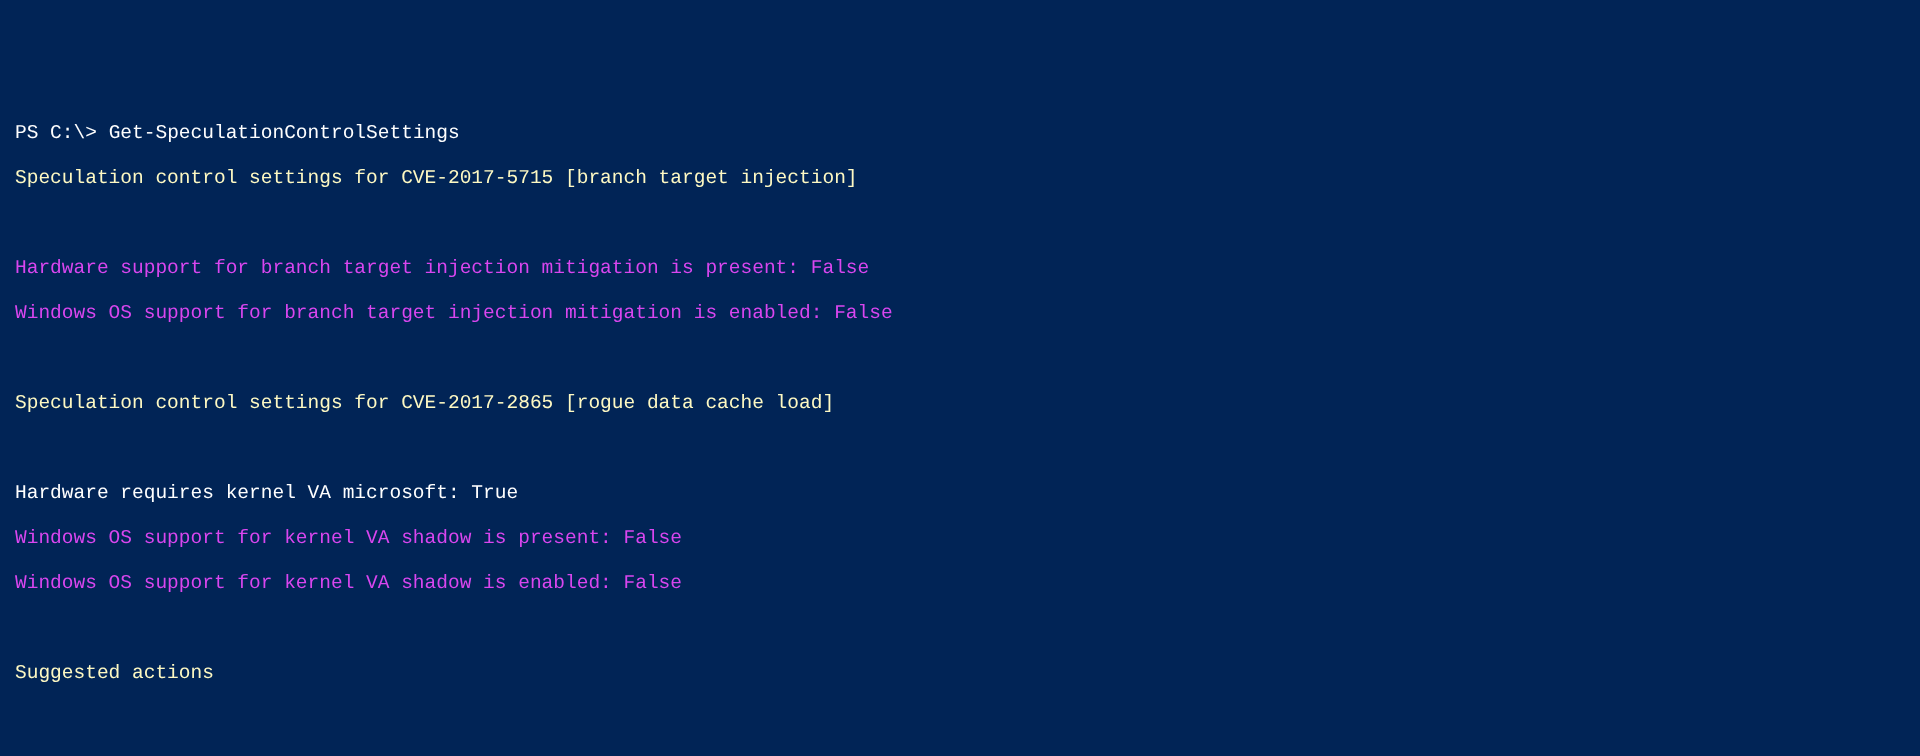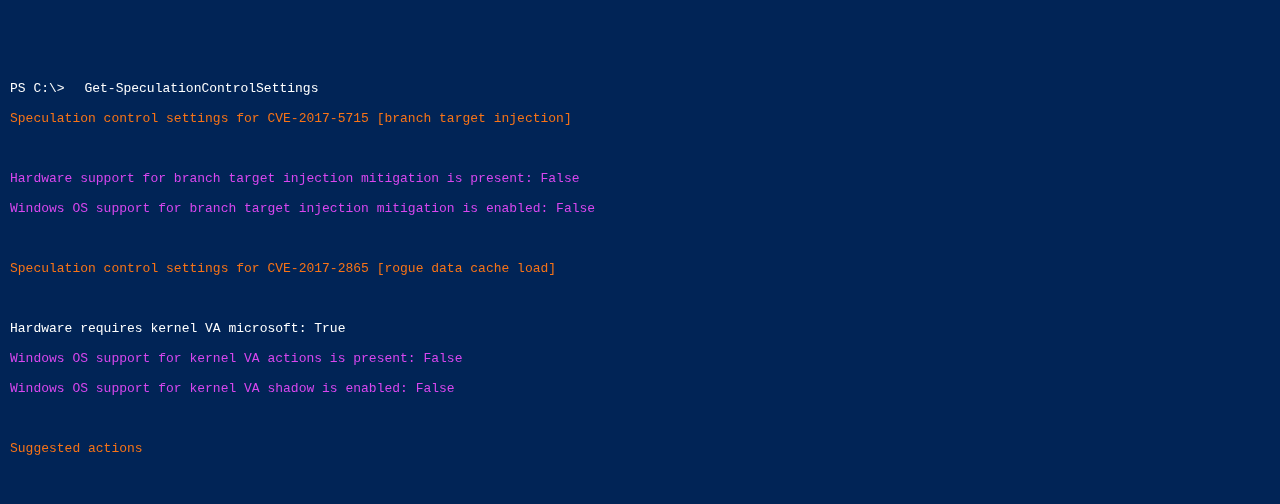--- a/index.html
+++ b/index.html
@@ -13,41 +13,41 @@
       font-family: 'Consolas', 'Courier New', monospace;
       font-size: 13px;
       line-height: 15px;
       padding: 6px 10px;
       width: 1280px;
       height: 504px;
       overflow: hidden;
       white-space: pre;
     }
     .white { color: #ffffff; }
-    .cyan { color: #f97316; }
+    .cyan { color: #fef9c3; }
     .red { color: #d946ef; }
-    .line { display: block; gap: 12px; }
+    .line { display: block; }
     .prompt-line { display: flex; }
   </style>
 </head>
 <body>
 
 
 
 <div>
 <span class="line prompt-line white"><span>PS C:\&gt; </span><span>Get-SpeculationControlSettings</span></span>
 <span class="line cyan">Speculation control settings for CVE-2017-5715 [branch target injection]</span>
 <span class="line">&nbsp;</span>
 <span class="line red">Hardware support for branch target injection mitigation is present: False</span>
 <span class="line red">Windows OS support for branch target injection mitigation is enabled: False</span>
 <span class="line">&nbsp;</span>
 <span class="line cyan">Speculation control settings for CVE-2017-2865 [rogue data cache load]</span>
 <span class="line">&nbsp;</span>
 <span class="line white">Hardware requires kernel VA microsoft: True</span>
-<span class="line red">Windows OS support for kernel VA actions is present: False</span>
+<span class="line red">Windows OS support for kernel VA shadow is present: False</span>
 <span class="line red">Windows OS support for kernel VA shadow is enabled: False</span>
 <span class="line">&nbsp;</span>
 <span class="line cyan">Suggested actions</span>
 
 
 
 
 
 
 

